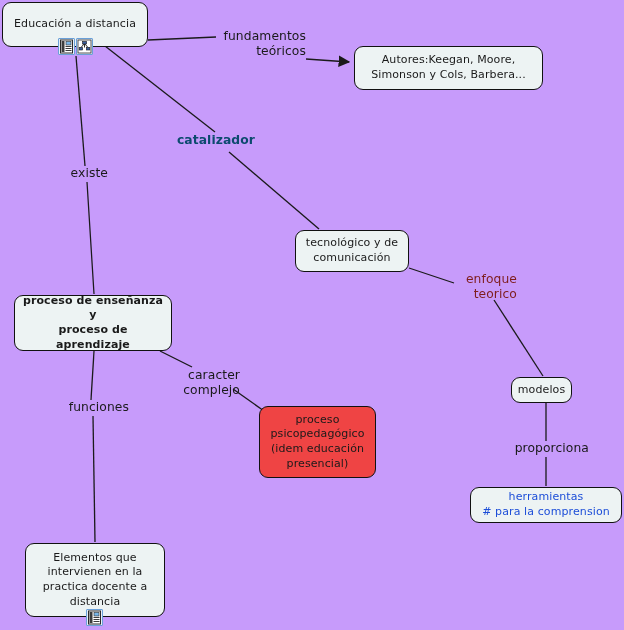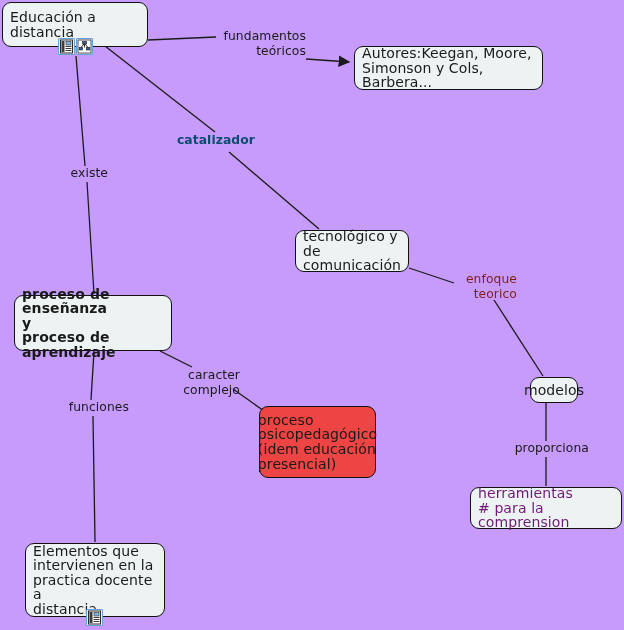--- a/index.html
+++ b/index.html
@@ -28,23 +28,23 @@
     height: 630px;
     pointer-events: none;
   }
   .node {
     position: absolute;
     box-sizing: border-box;
     background: #edf3f3;
     border: 1.3px solid #111111;
     border-radius: 9px;
     color: #1a1a1a;
-    font-size: 14px;
+    font-size: 11px;
     line-height: 14.6px;
-    text-align: left;
+    text-align: center;
     display: flex;
     align-items: center;
     justify-content: center;
     padding: 4px 7px;
     white-space: pre-line;
     letter-spacing: 0.1px;
   }
   .link-label {
     position: absolute;
     color: #1a1a1a;
@@ -107,26 +107,26 @@
   </svg>
 
   <div class="node" style="left: 2px; top: 2px; width: 146px; height: 45px; background: rgb(237, 243, 243); border-color: rgb(17, 17, 17); color: rgb(26, 26, 26);">Educación a distancia</div>
   <div class="node" style="left: 354px; top: 46px; width: 189px; height: 44px; background: rgb(237, 243, 243); border-color: rgb(17, 17, 17); color: rgb(26, 26, 26);">Autores:Keegan, Moore,
 Simonson y Cols, Barbera...</div>
   <div class="node" style="left: 295px; top: 230px; width: 114px; height: 42px; background: rgb(237, 243, 243); border-color: rgb(17, 17, 17); color: rgb(26, 26, 26);">tecnológico y de
 comunicación</div>
   <div class="node" style="left: 14px; top: 295px; width: 158px; height: 56px; background: rgb(237, 243, 243); border-color: rgb(17, 17, 17); color: rgb(26, 26, 26); font-weight: bold;">proceso de enseñanza
 y
 proceso de aprendizaje</div>
-  <div class="node" style="left: 530px; top: 377px; width: 48px; height: 26px; background: rgb(237, 243, 243); border-color: rgb(17, 17, 17); color: rgb(26, 26, 26);">modelos</div>
+  <div class="node" style="left: 511px; top: 377px; width: 61px; height: 26px; background: rgb(237, 243, 243); border-color: rgb(17, 17, 17); color: rgb(26, 26, 26);">modelos</div>
   <div class="node" style="left: 259px; top: 406px; width: 117px; height: 72px; background: #ef4444; border-color: rgb(17, 17, 17); color: rgb(26, 26, 26);">proceso
 psicopedagógico
 (idem educación
 presencial)</div>
-  <div class="node" style="left: 470px; top: 487px; width: 152px; height: 42px; background: rgb(237, 243, 243); border-color: rgb(17, 17, 17); color: #701a75;">herramientas
+  <div class="node" style="left: 470px; top: 487px; width: 152px; height: 36px; background: rgb(237, 243, 243); border-color: rgb(17, 17, 17); color: #1d4ed8;">herramientas
 # para la comprension</div>
   <div class="node" style="left: 25px; top: 543px; width: 140px; height: 74px; background: rgb(237, 243, 243); border-color: rgb(17, 17, 17); color: rgb(26, 26, 26);">Elementos que
 intervienen en la
 practica docente a
 distancia</div>
 
   <div class="link-label" style="left: 216px; top: 29px; width: 90px; color: rgb(26, 26, 26);">fundamentos
 teóricos</div>
   <div class="link-label" style="left: 175px; top: 133px; width: 80px; color: #0c4a6e; font-weight: bold;">catalizador</div>
   <div class="link-label" style="left: 60px; top: 166px; width: 48px; color: rgb(26, 26, 26);">existe</div>

